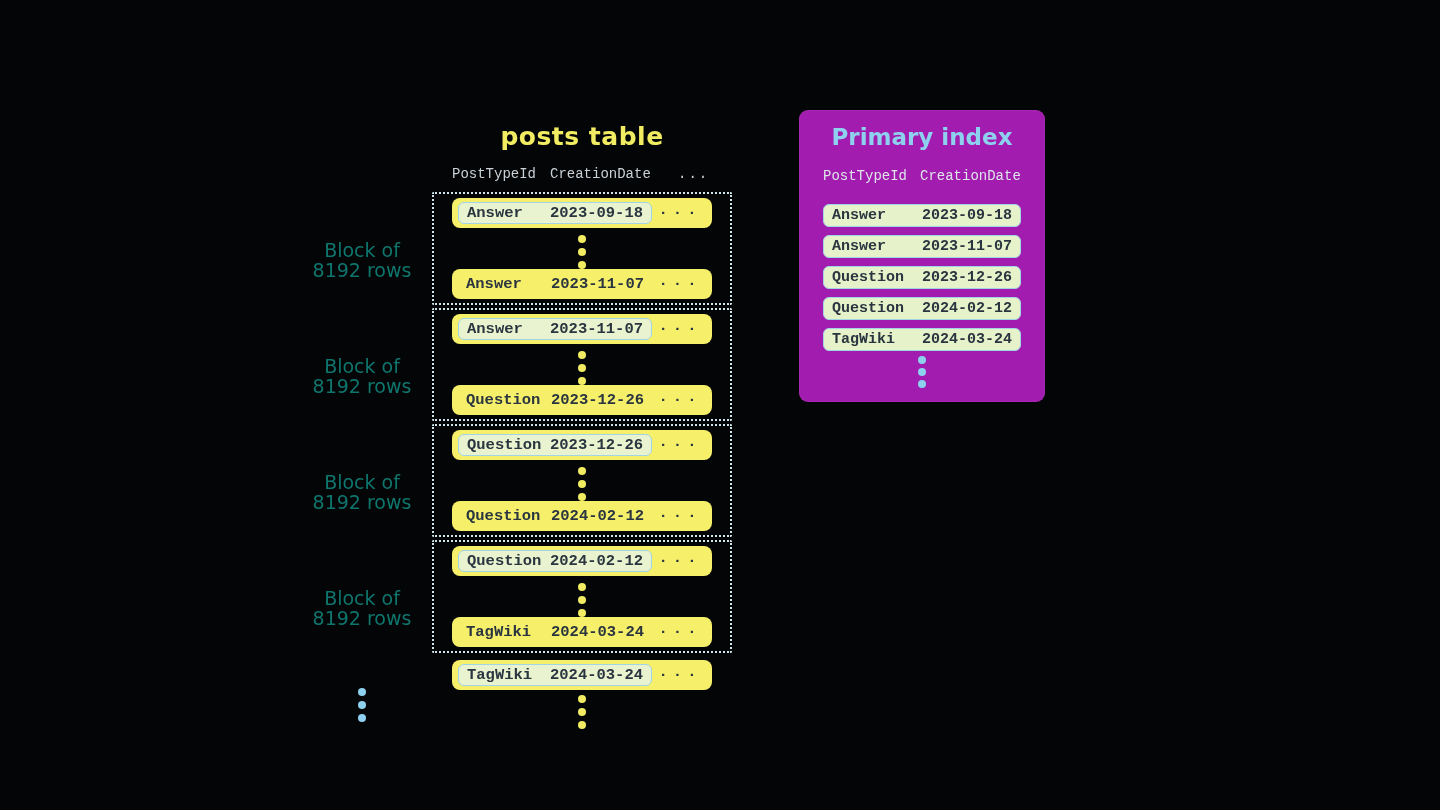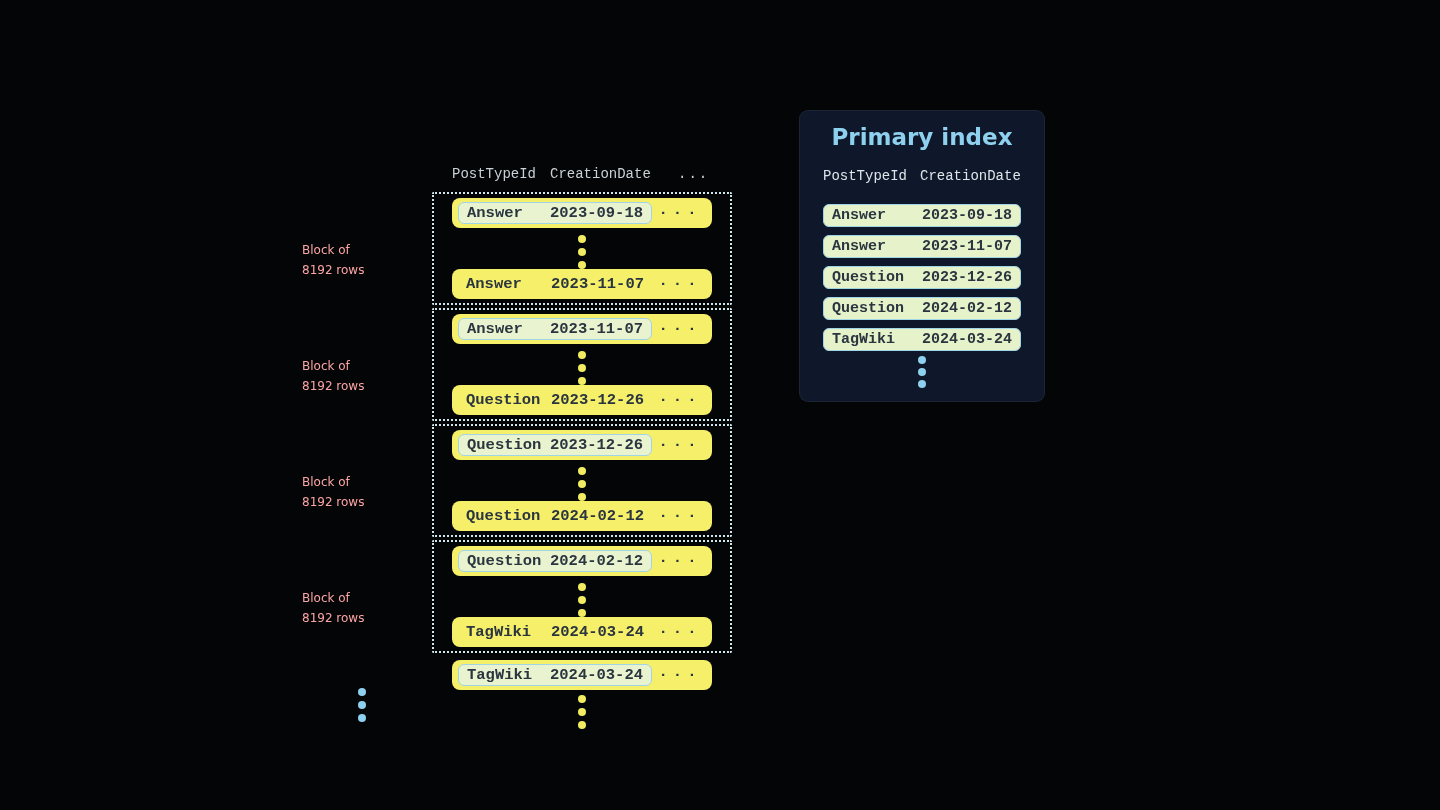--- a/index.html
+++ b/index.html
@@ -40,31 +40,31 @@
     flex:1;text-align:center;font-size:15.5px;font-weight:bold;color:#2a3540;
     letter-spacing:5px;transform:translateY(-3px);padding-right:4px;
   }
   .vdots{position:absolute;left:0;right:0;display:flex;flex-direction:column;align-items:center;}
   .vdots i{width:8px;height:8px;border-radius:50%;display:block;}
   .ydots i{background:#f2ec62;}
   .bdots i{background:#8ed1ee;}
   .block .vdots{top:41px;gap:5px;}
 
   .block-label{
-    position:absolute;left:302px;width:120px;text-align:left;
-    font-size:12px;line-height:20px;color:#fca5a5;
+    position:absolute;left:302px;width:120px;text-align:center;
+    font-size:19px;line-height:20px;color:#0f766e;
   }
 
   .below-ydots{position:absolute;left:432px;width:300px;top:695px;gap:5px;}
   .below-bdots{position:absolute;left:302px;width:120px;top:688px;gap:5px;}
 
   
   .panel{
     position:absolute;left:799px;top:110px;width:246px;height:292px;
-    background:#0f172a;border-radius:9px;border:1px solid rgba(255,255,255,0.06);
+    background:#a21caf;border-radius:9px;border:1px solid rgba(255,255,255,0.06);
     box-sizing:border-box;
   }
   .panel-title{
     position:absolute;top:13px;left:0;right:0;text-align:center;
     font-size:23px;font-weight:bold;color:#8ed1ee;
   }
   .panel-header{position:absolute;top:57px;left:0;right:0;height:18px;font-size:14px;color:#dfe6eb;}
   .panel-header .h1{position:absolute;left:23px;}
   .panel-header .h2{position:absolute;left:120px;}
   .idx-rows{position:absolute;top:93px;left:23px;width:198px;}
@@ -73,20 +73,21 @@
     border:1.5px solid #a0d5e6;border-radius:6px;display:flex;justify-content:space-between;
     align-items:center;padding:0 8px;font-size:15px;font-weight:bold;color:#2a3540;
   }
   .panel .vdots{top:245px;gap:4px;}
 </style>
 </head>
 <body>
 
 <div class="stage">
 
+  <div class="pt-title">posts table</div>
 
   <div class="pt-header mono">
     <span class="h1">PostTypeId</span>
     <span class="h2">CreationDate</span>
     <span class="h3">...</span>
   </div>
 
   <div class="block" style="top:192px">
     <div class="trow first mono">
       <div class="valbox hl">

